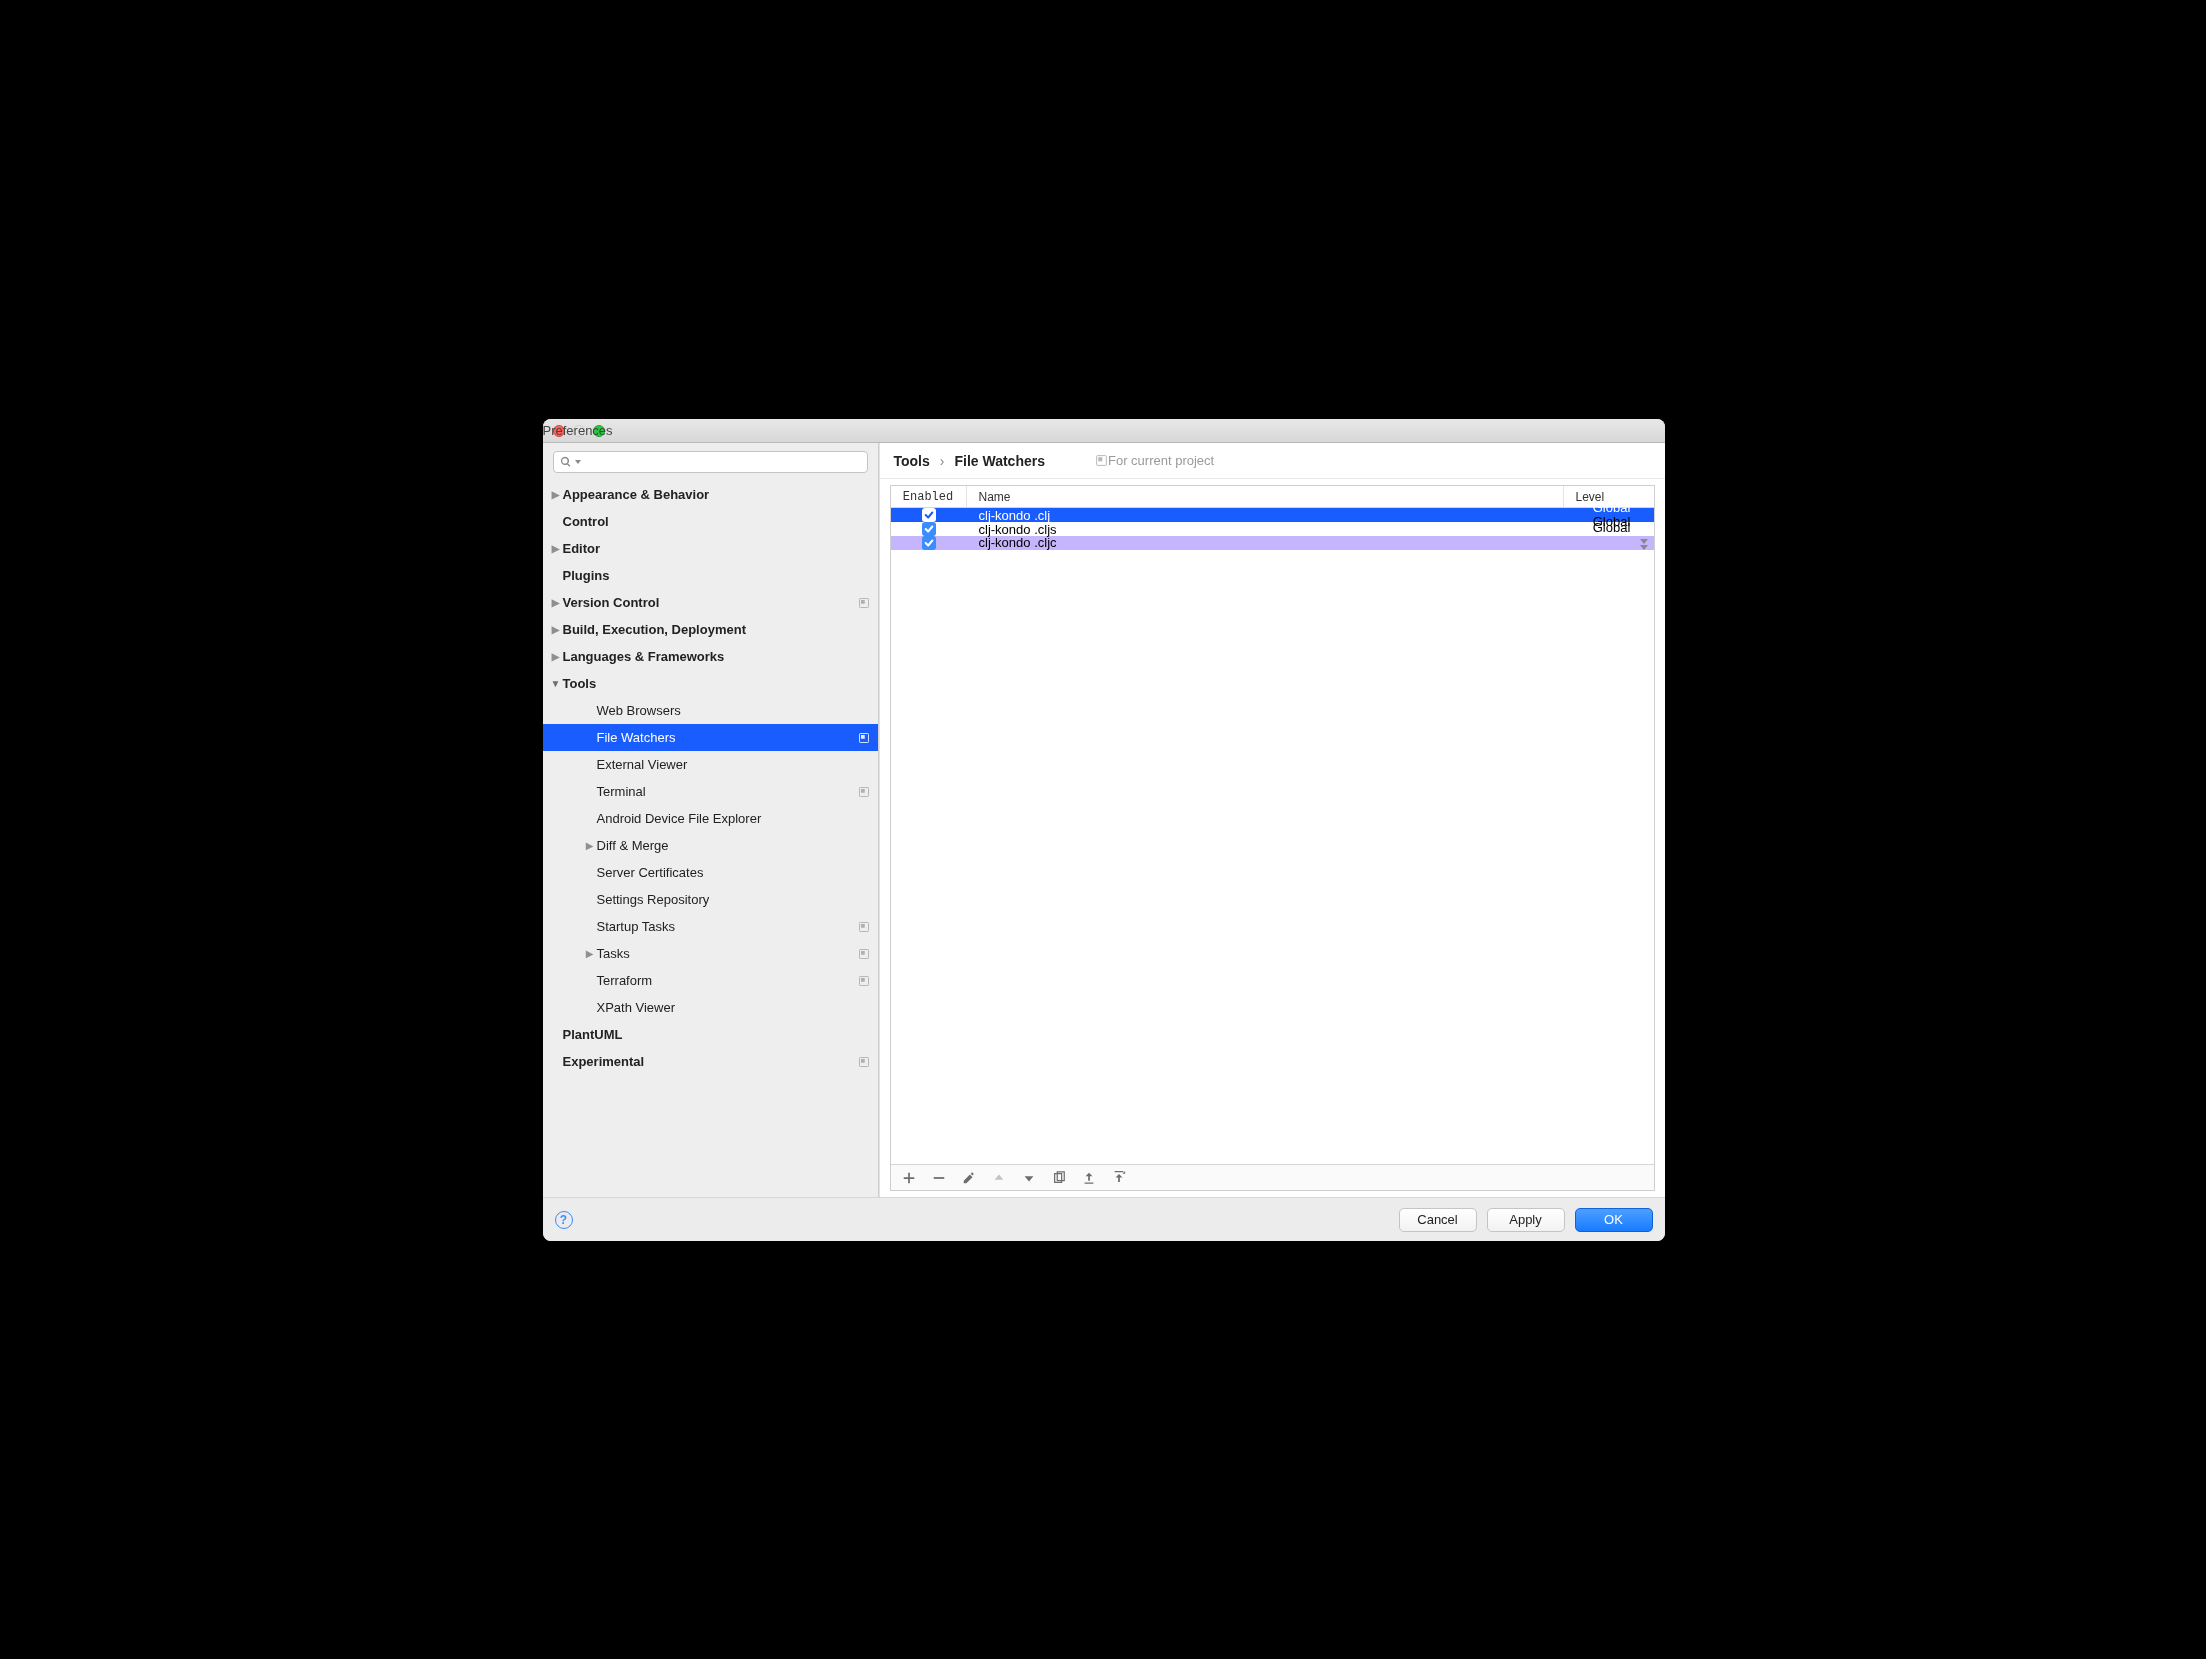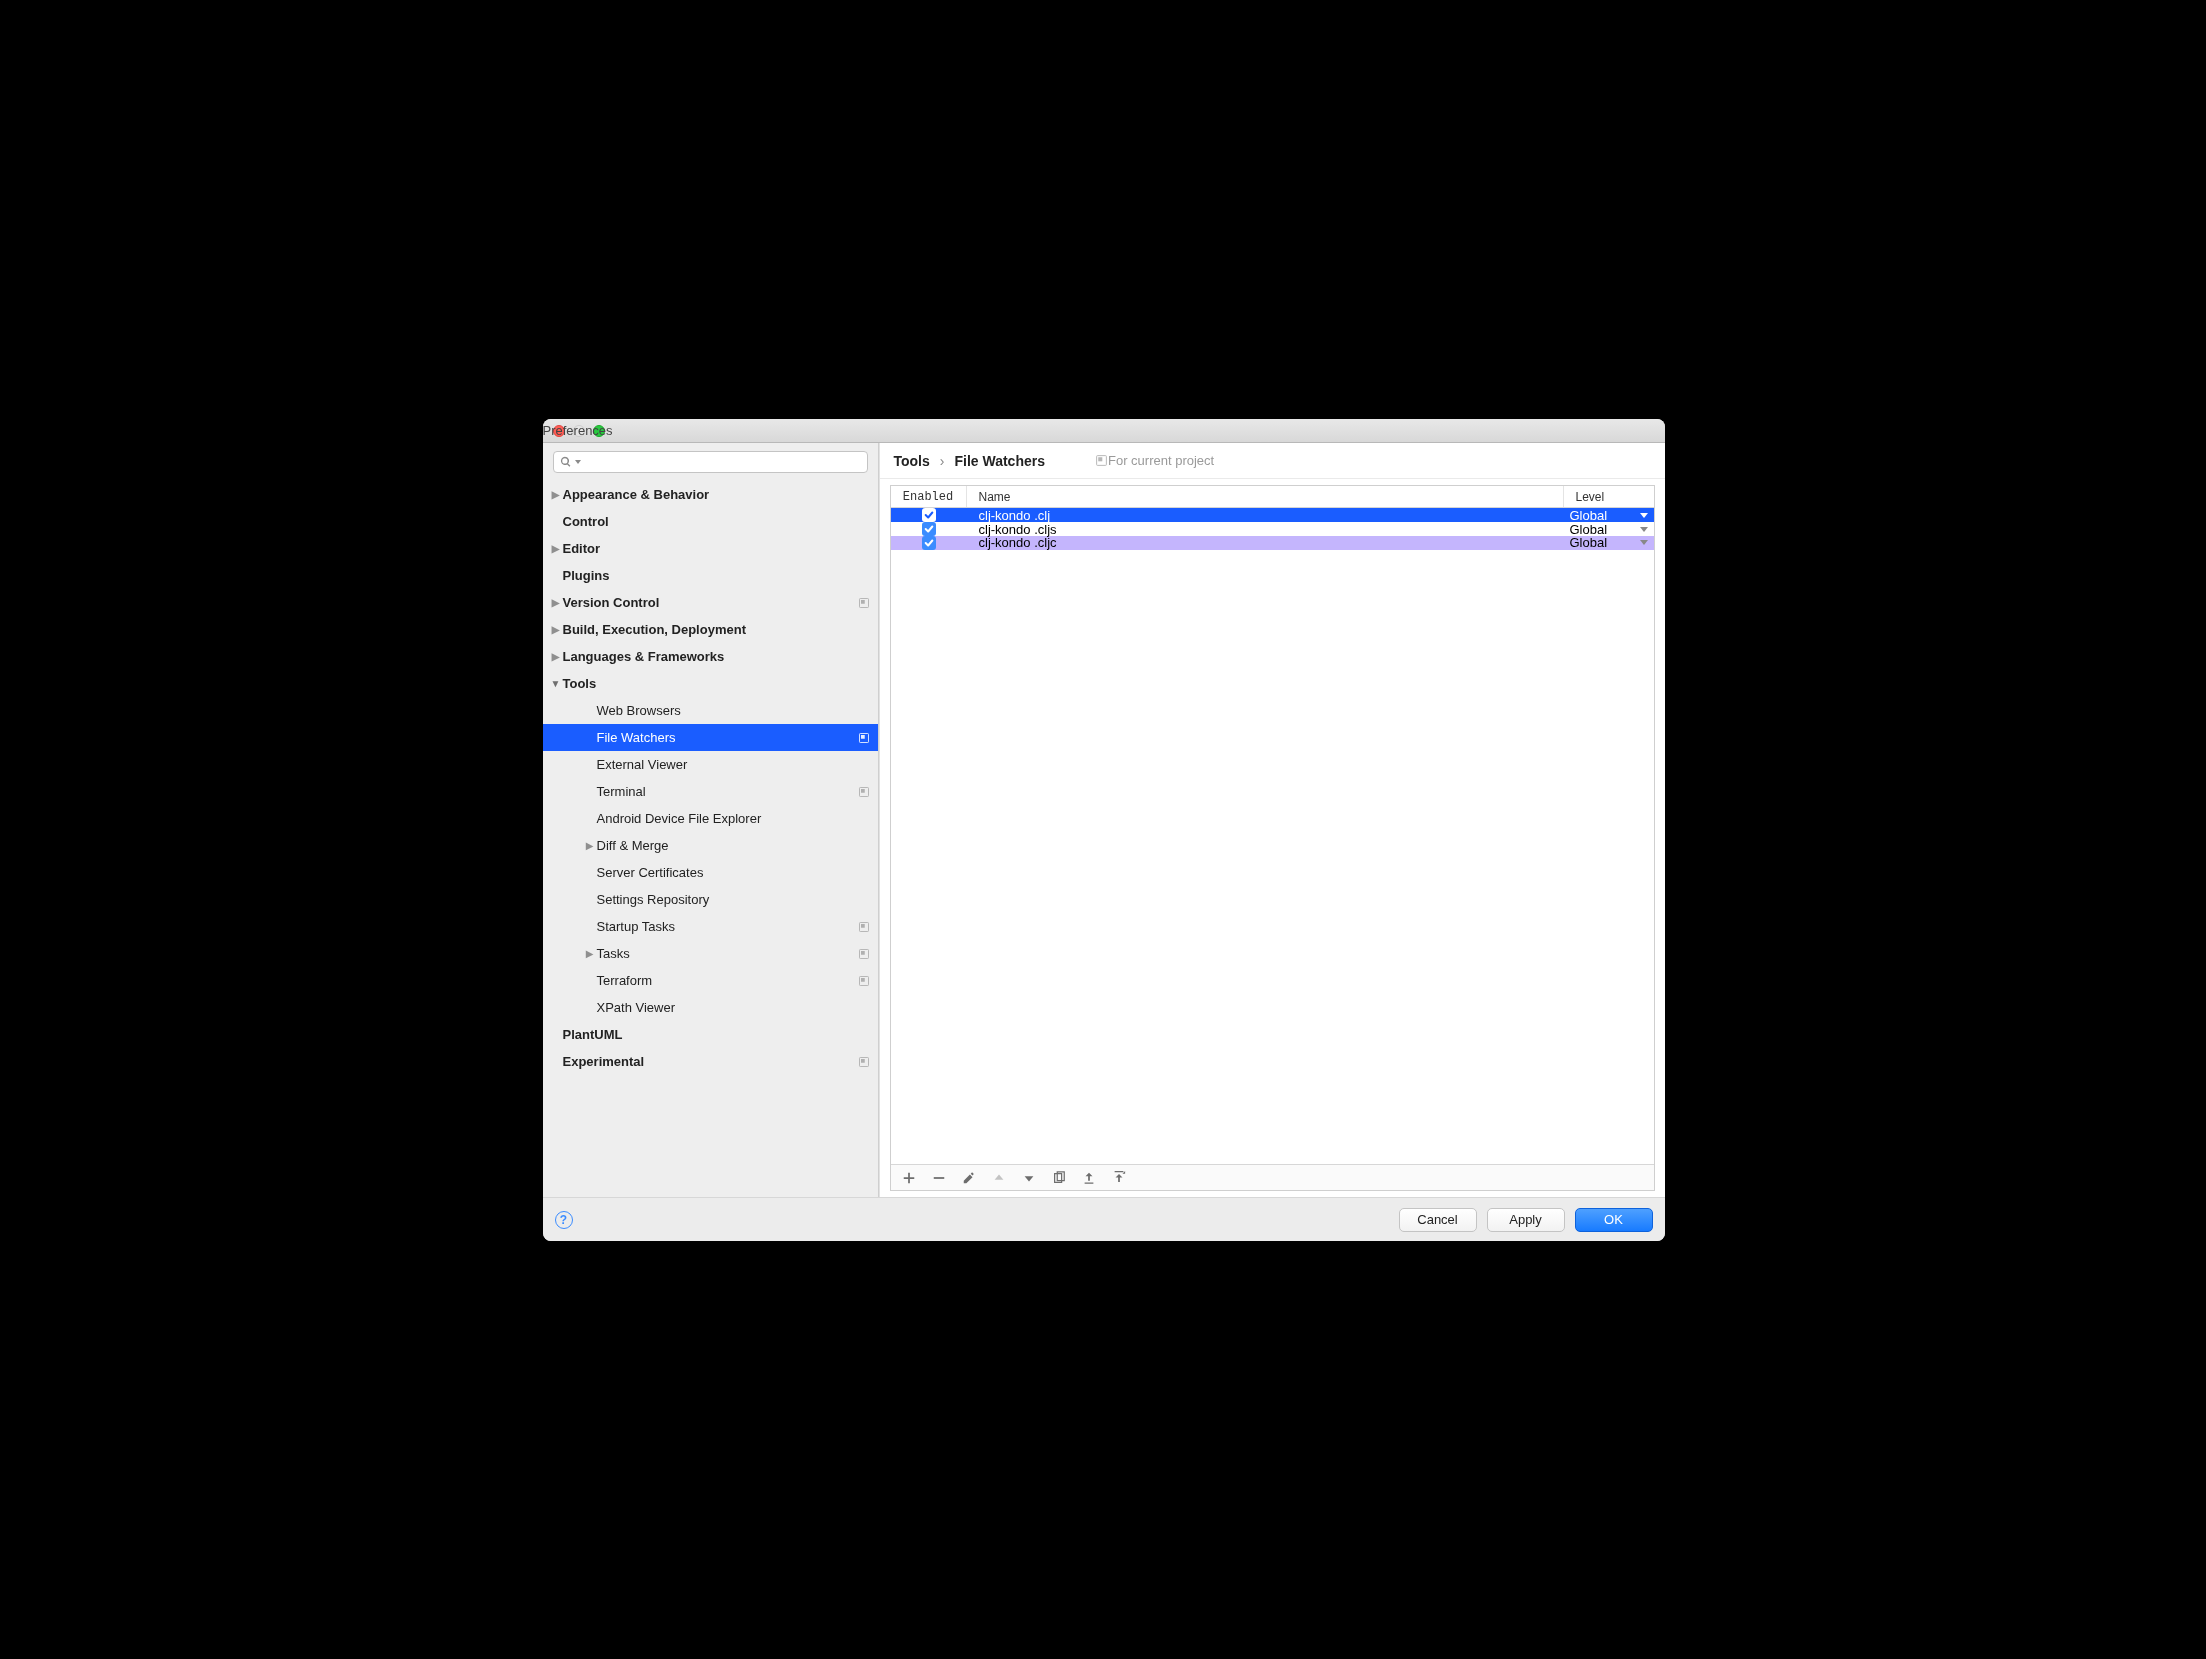--- a/index.html
+++ b/index.html
@@ -165,21 +165,21 @@
   .tr {
     display:flex;
     height:14px;
     align-items:center;
     font-size:13px;
   }
   .tr.sel { background:#1a5dff; color:#fff;}
   .tr.alt { background:#c4b5fd;align-items:flex-end;}
   .td.enabled{ width:76px; display:flex; justify-content:center;}
   .td.name{ flex:1; padding-left:12px;}
-  .td.level{ width:90px; padding-left:6px; display:flex; align-items:center; gap:20px;}
+  .td.level{ width:90px; padding-left:6px; display:flex; align-items:center; gap:10px;flex-direction:column;}
   .chk {
     width:14px;height:14px;border-radius:3px;
     background:#3b8cff;
     display:flex;align-items:center;justify-content:center;
   }
   .chk svg{width:10px;height:10px;stroke:#fff;stroke-width:2.4;fill:none;stroke-linecap:round;stroke-linejoin:round;}
   .tr.sel .chk{ background:#fff;}
   .tr.sel .chk svg{ stroke:#1a5dff;}
   .level-chev{
     width:0;height:0;border-left:4px solid transparent;border-right:4px solid transparent;border-top:5px solid #888;

